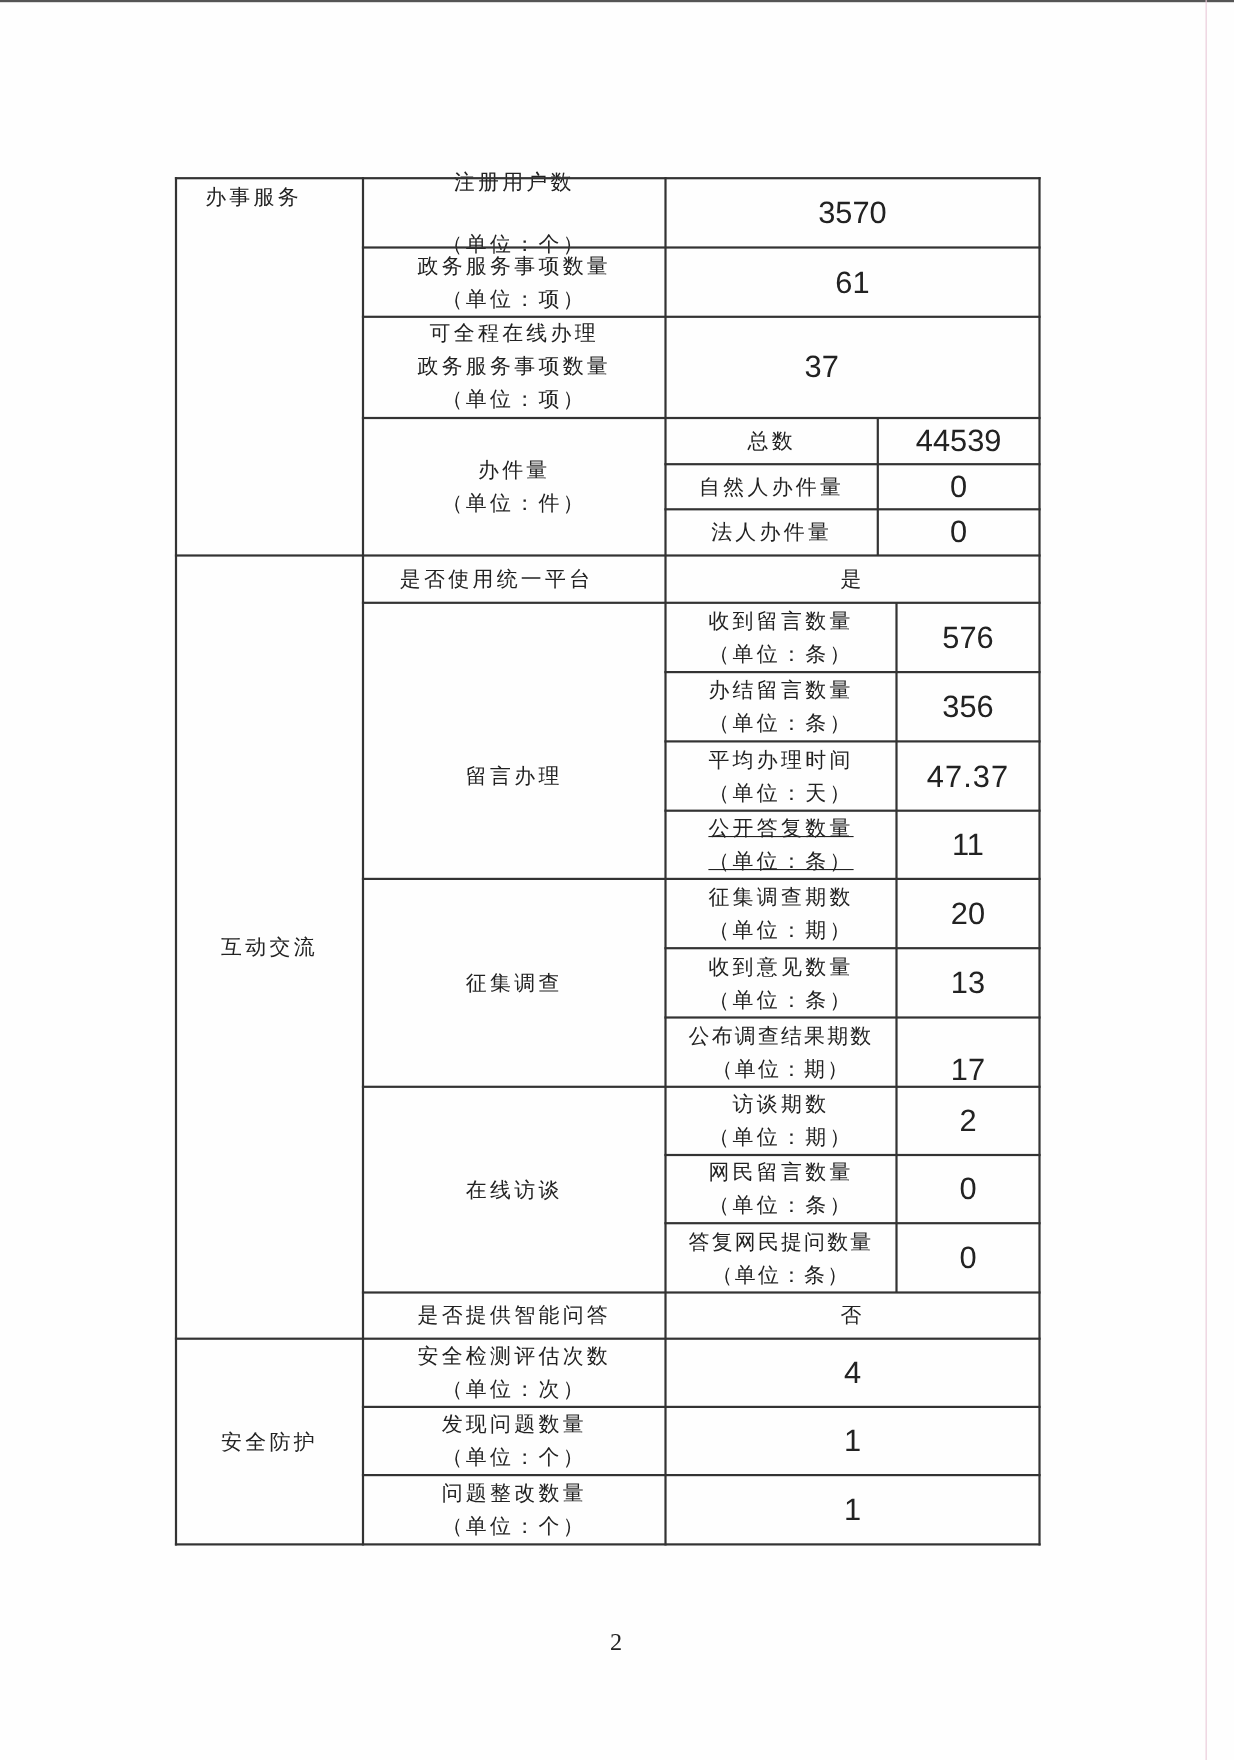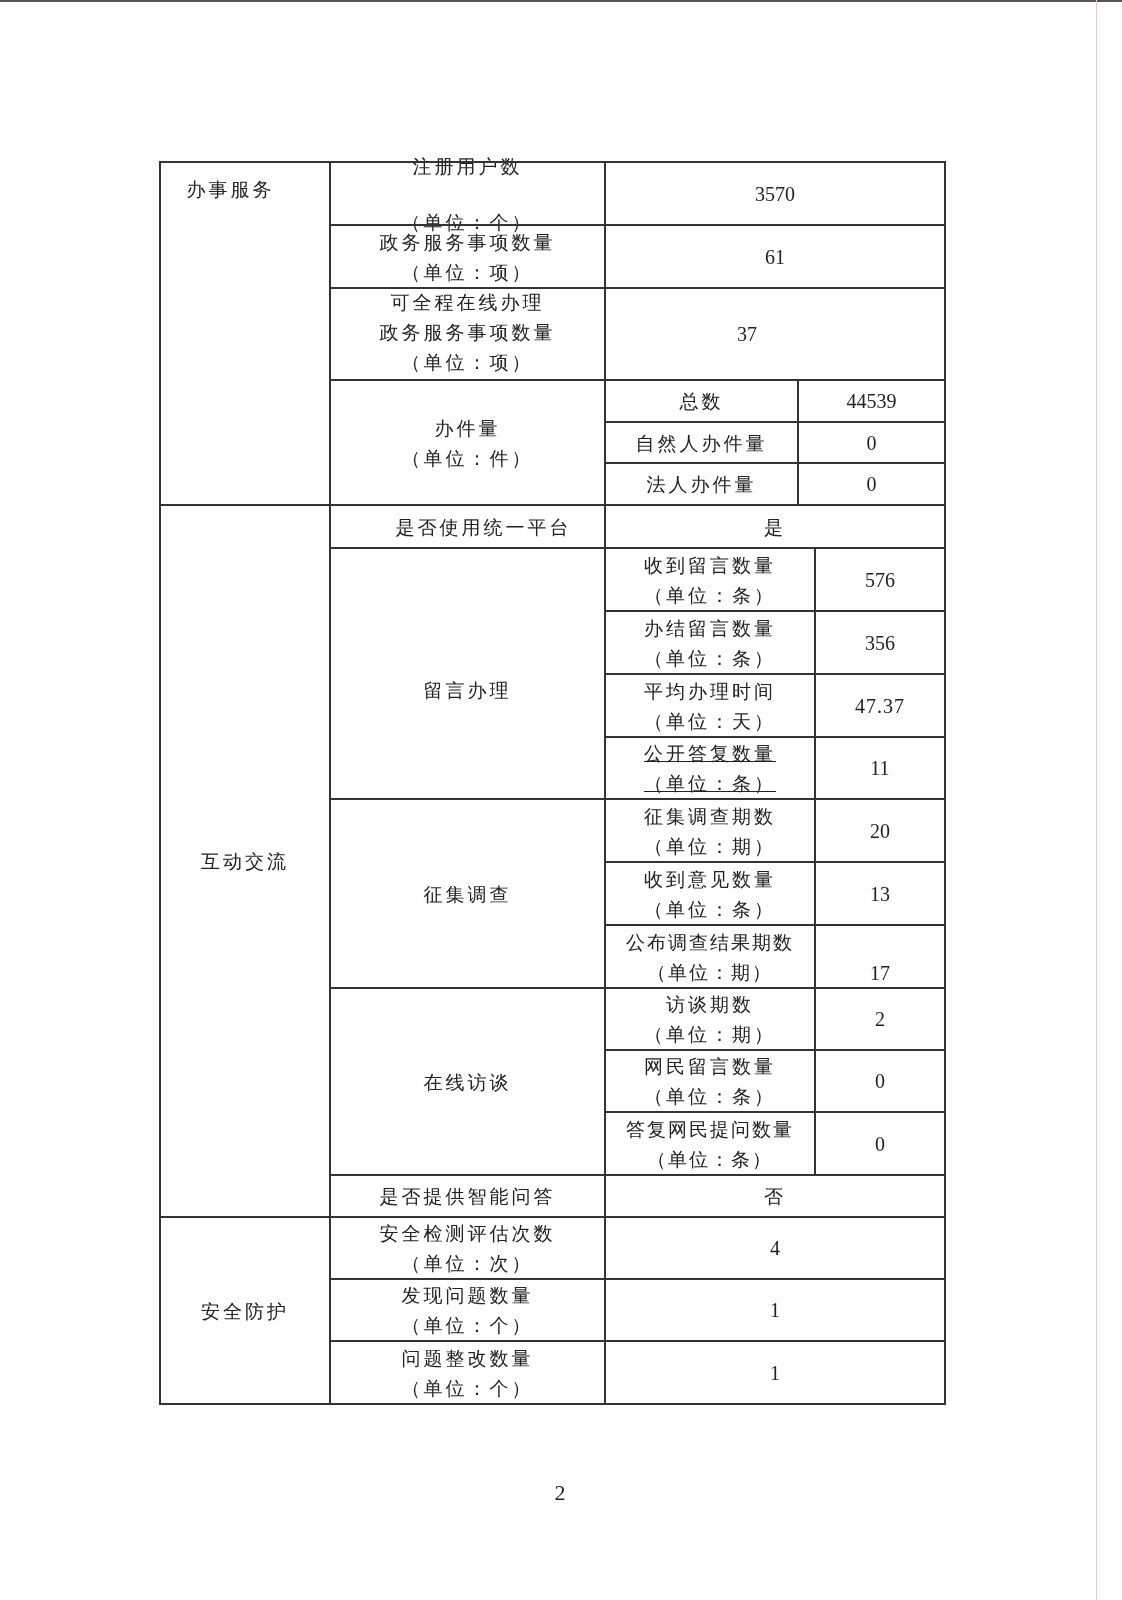--- a/index.html
+++ b/index.html
@@ -3,36 +3,36 @@
 <meta charset="utf-8">
 <style>
   html, body { margin:0; padding:0; }
   body { width:1122px; height:1600px; background:#fefefe; position:relative; overflow:hidden;
          font-family:"DejaVu Serif","Liberation Serif",serif; color:#222; }
   .topline { position:absolute; left:0; top:0; width:1122px; height:2px; background:#555; }
   .pinkline { position:absolute; left:1096px; top:0; width:1px; height:1600px; background:#e8c8d8; }
   .cell { position:absolute; box-sizing:border-box; display:flex; flex-direction:column;
           align-items:center; justify-content:center; text-align:center;
           font-size:19px; line-height:30px; letter-spacing:3px; }
-  .cell.num { font-family:Liberation Serif, serif; letter-spacing:0; font-size:20px; }
+  .cell.num { font-family:Liberation Sans, sans-serif; letter-spacing:0; font-size:28px; }
   .cell.top { justify-content:flex-start; padding-top:2px; }
   .hl { position:absolute; background:#333; height:2px; }
   .vl { position:absolute; background:#333; width:2px; }
   .pagenum { position:absolute; left:540px; top:1480px; width:40px; text-align:center; font-size:22px;
              font-family:"Liberation Serif",serif; }
 </style>
 </head>
 <body>
 
 <div class="topline"></div>
 <div class="pinkline"></div>
 
 <div>
 
-  <div class="cell top" style="left:160px;top:162px;width:141px;height:343px;padding-top:12px;">
+  <div class="cell top" style="left:160px;top:162px;width:141px;height:343px;padding-top:2px;">
     <span>办事服务</span>
   </div>
 
   <div class="cell" style="left:330px;top:162px;width:275px;height:63px;gap:26px;">
     <span>注册用户数</span>
     <span>（单位：个）</span>
   </div>
   <div class="cell num" style="left:605px;top:162px;width:340px;height:63px;">
     <span>3570</span>
   </div>
@@ -74,28 +74,28 @@
     <span>法人办件量</span>
   </div>
   <div class="cell num" style="left:798px;top:463px;width:147px;height:42px;">
     <span>0</span>
   </div>
 
   <div class="cell" style="left:160px;top:505px;width:170px;height:712px;">
     <span>互动交流</span>
   </div>
 
-  <div class="cell" style="left:346px;top:505px;width:275px;height:43px;">
+  <div class="cell" style="left:314px;top:505px;width:275px;height:43px;">
     <span>是否使用统一平台</span>
   </div>
   <div class="cell" style="left:605px;top:505px;width:340px;height:43px;">
     <span>是</span>
   </div>
 
-  <div class="cell" style="left:330px;top:564px;width:275px;height:251px;">
+  <div class="cell" style="left:330px;top:580px;width:275px;height:251px;">
     <span>留言办理</span>
   </div>
   <div class="cell" style="left:605px;top:548px;width:210px;height:63px;">
     <span>收到留言数量</span>
     <span>（单位：条）</span>
   </div>
   <div class="cell num" style="left:815px;top:548px;width:130px;height:63px;">
     <span>576</span>
   </div>
   <div class="cell" style="left:605px;top:611px;width:210px;height:63px;">

